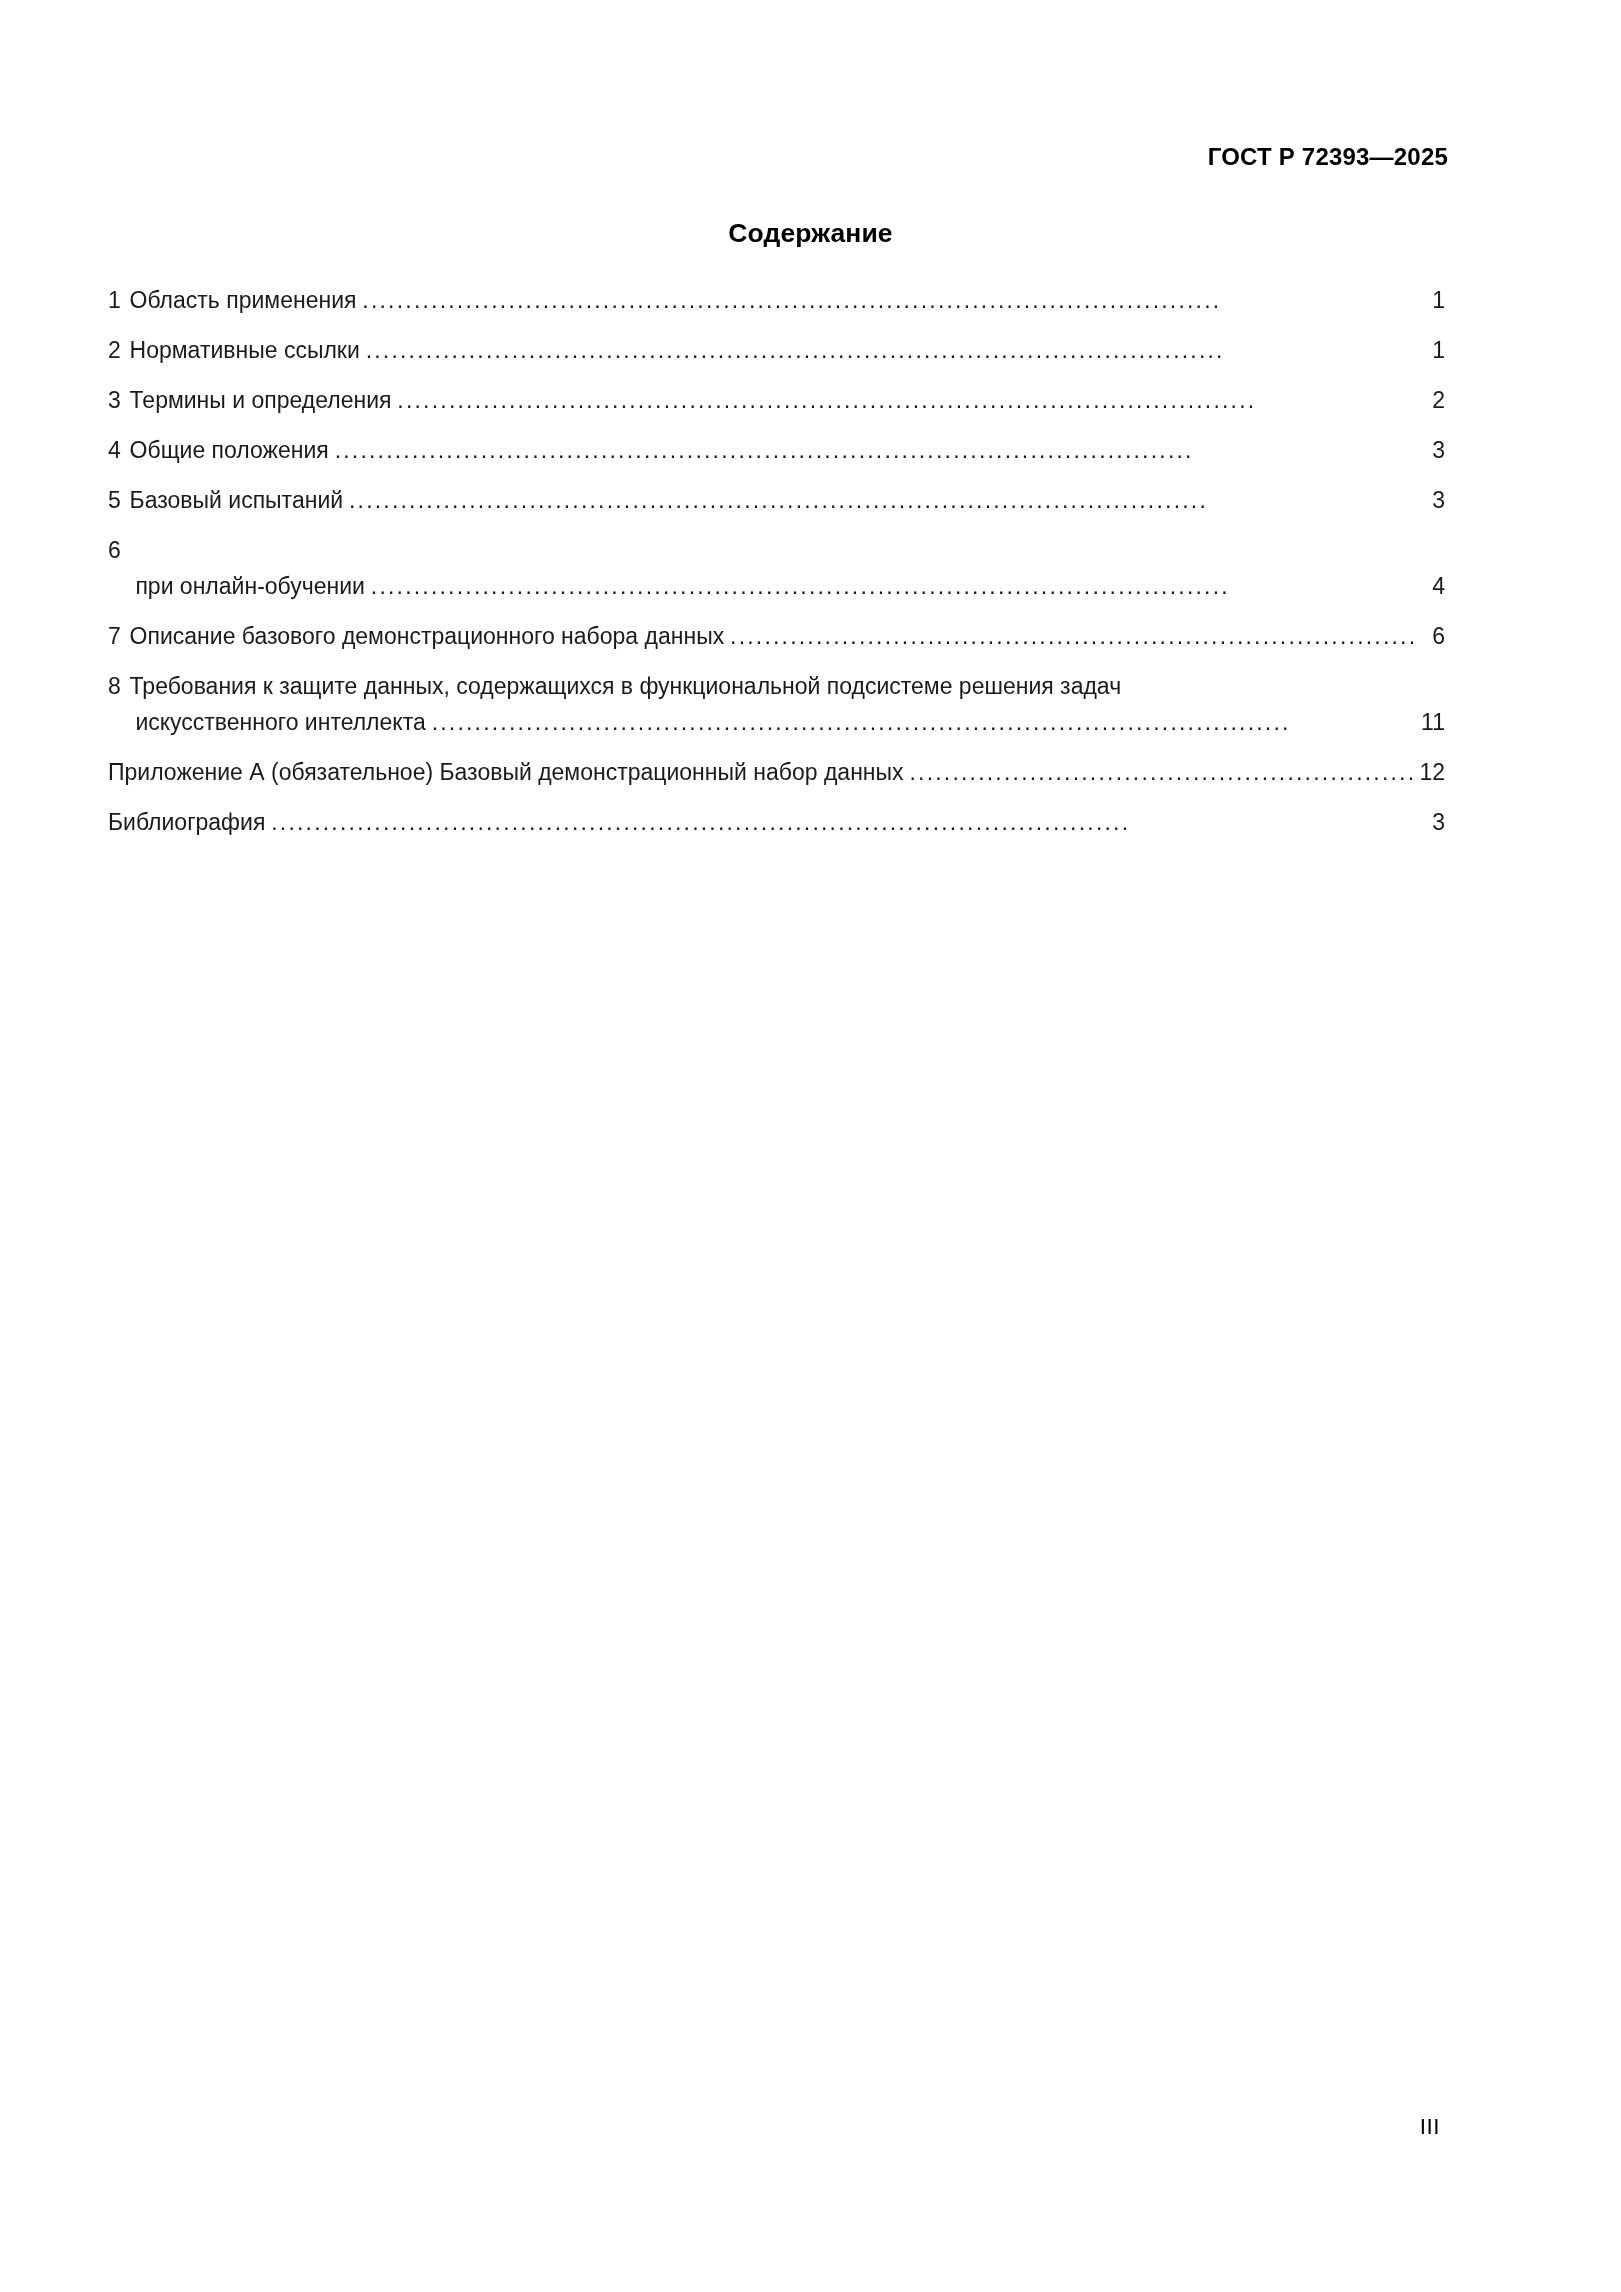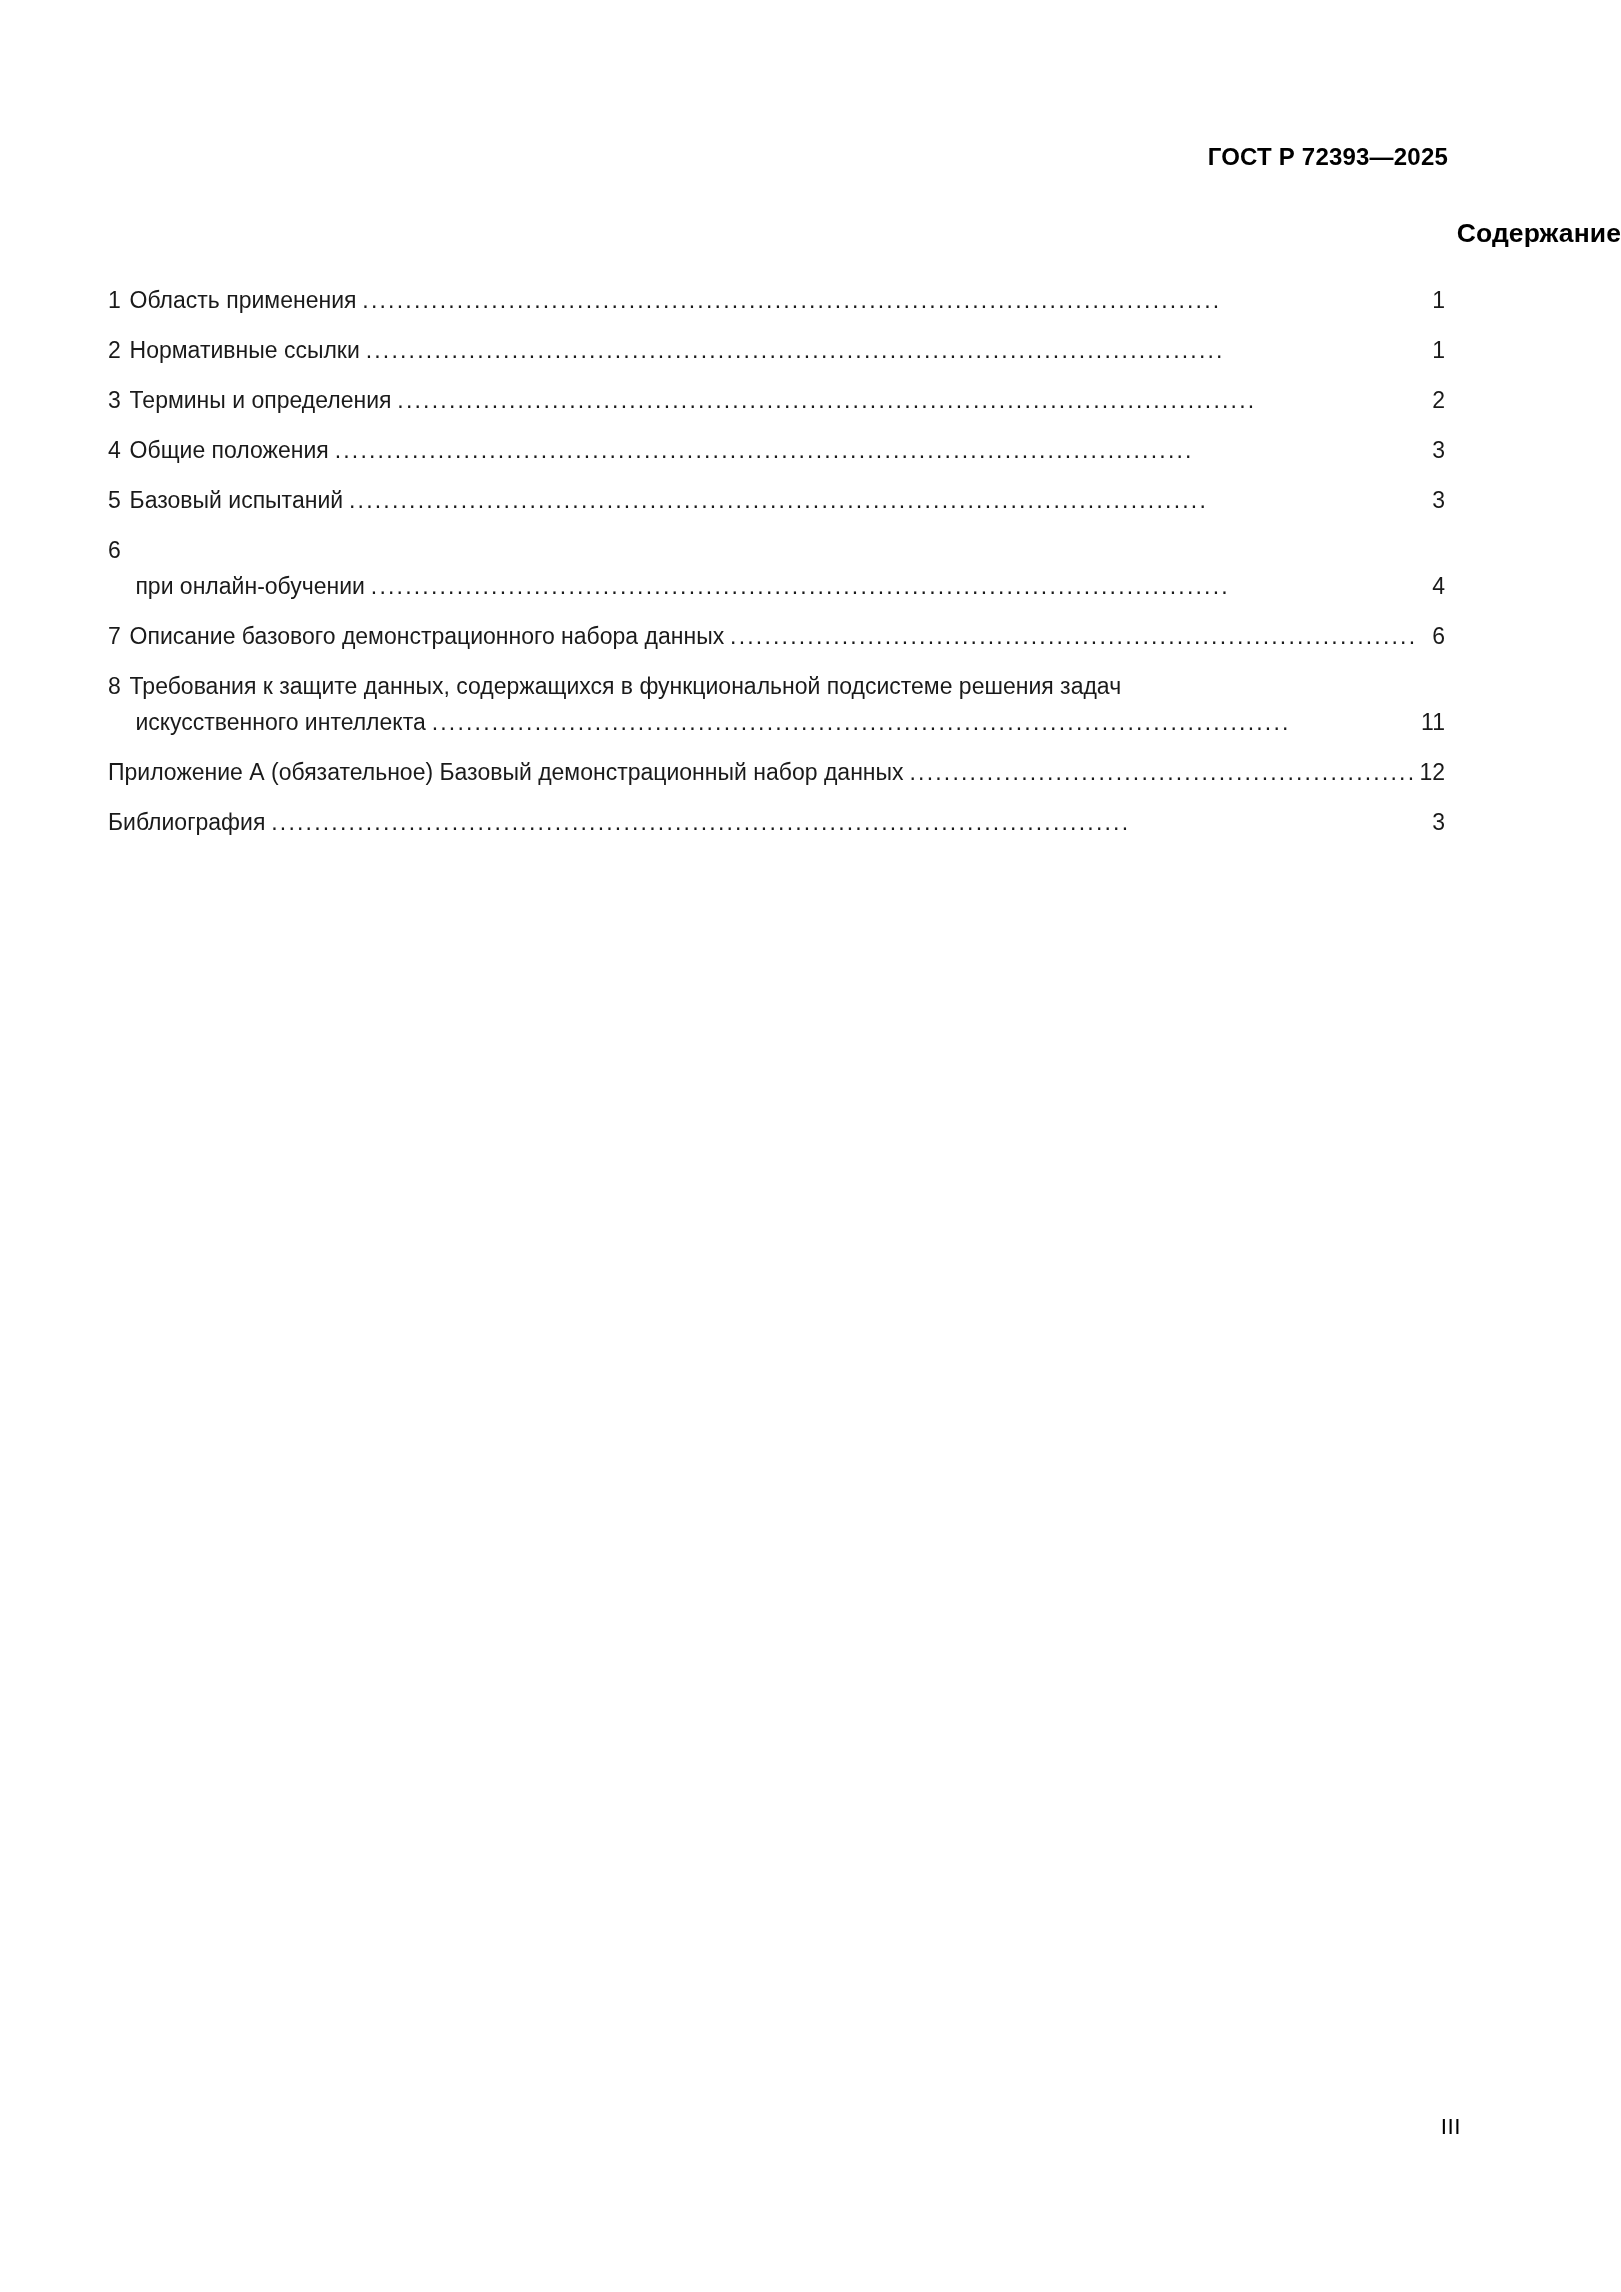--- a/index.html
+++ b/index.html
@@ -31,21 +31,21 @@
     font-size: 24px;
     font-weight: bold;
     letter-spacing: 0.2px;
     white-space: nowrap;
   }
   .toc-title {
     position: absolute;
     top: 218px;
     left: 0;
     width: 1621px;
-    text-align: right;
+    text-align: center;
     font-size: 26.5px;
     font-weight: bold;
     letter-spacing: 0.1px;
   }
   .toc {
     position: absolute;
     top: 282px;
     left: 108px;
     width: 1337px;
   }
@@ -95,21 +95,21 @@
     align-items: baseline;
     padding-left: 27.4px;
   }
   .toc-entry .cont {
     flex: 0 0 auto;
     white-space: nowrap;
   }
   .folio {
     position: absolute;
     bottom: 123px;
-    right: 160px;
+    right: 181px;
     font-size: 22.5px;
     letter-spacing: 0.5px;
     margin-left: 40px;
   }
 </style>
 </head>
 <body>
 
 <div class="page">
 

